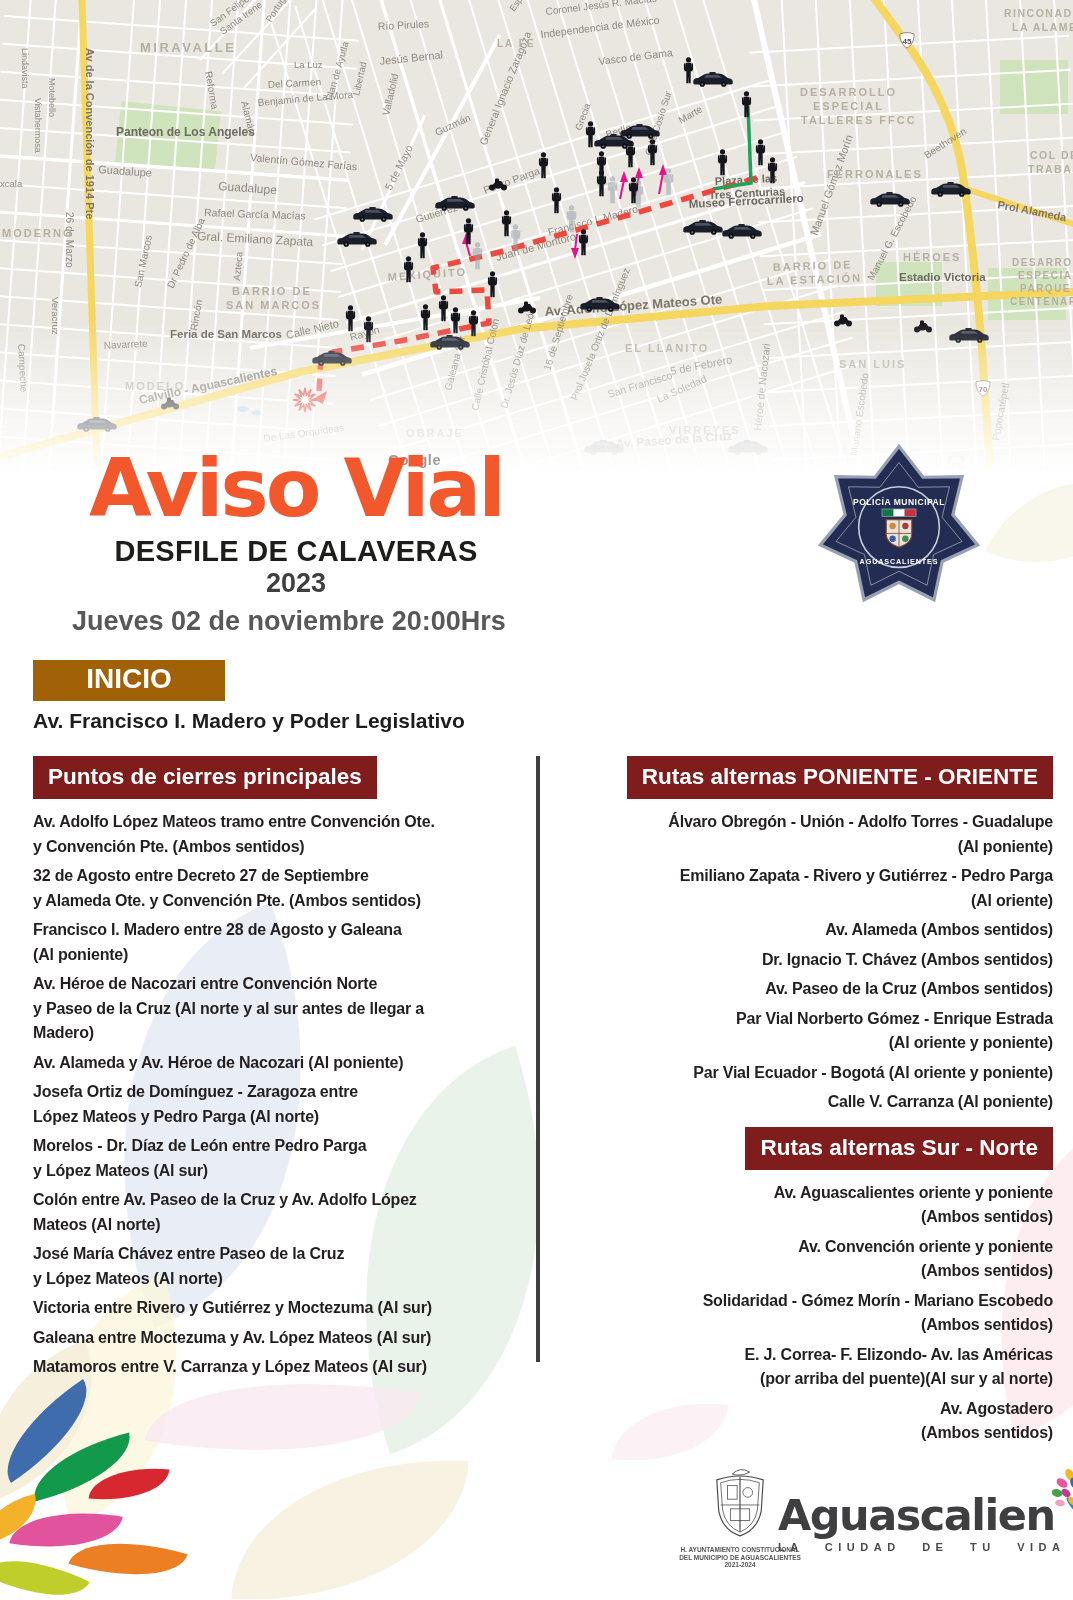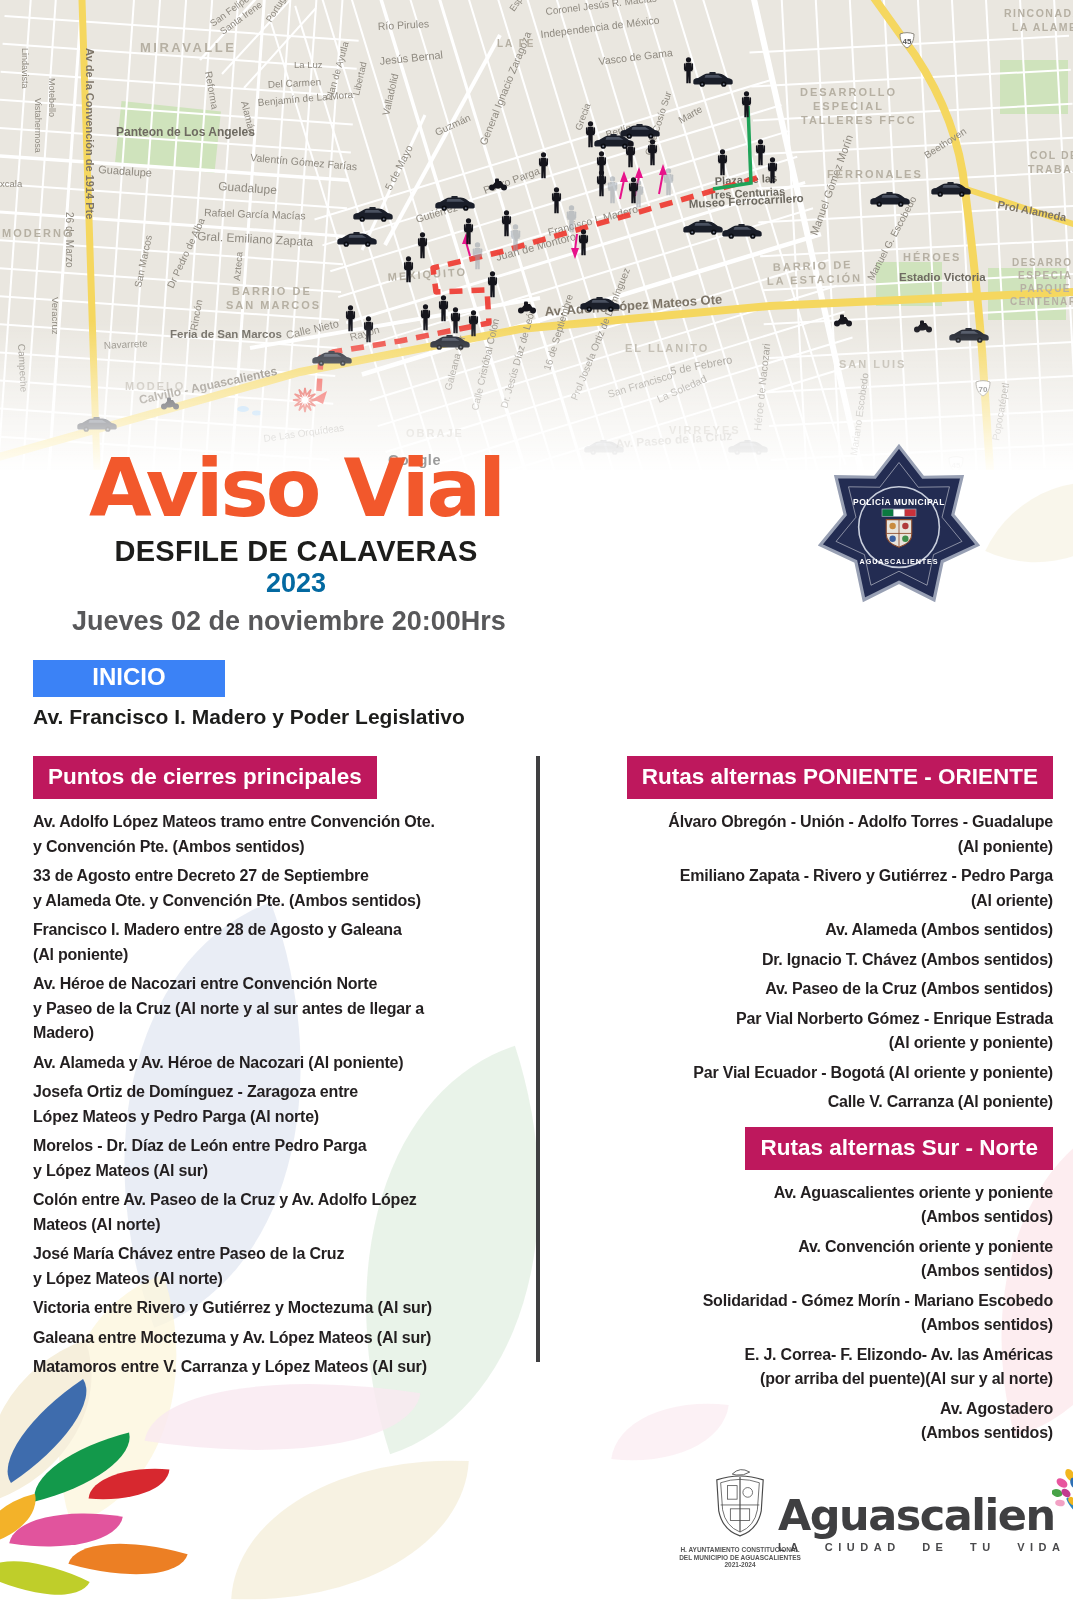--- a/index.html
+++ b/index.html
@@ -11,32 +11,32 @@
   .map-fade{position:absolute;left:0;top:320px;width:1073px;height:150px;
             background:linear-gradient(180deg,rgba(255,255,255,0) 0%,rgba(255,255,255,.55) 55%,rgba(255,255,255,.96) 100%);}
   .gwm{position:absolute;left:388px;top:452px;color:#9b9b9b;font-size:14.5px;font-weight:bold;letter-spacing:.5px;z-index:1;}
   
   .leaf{position:absolute;border-radius:100% 0 100% 0;z-index:1;}
   
   .titleblock{position:absolute;left:72px;top:448px;width:448px;z-index:3;text-align:center;}
   .title{font-family:"DejaVu Sans",sans-serif;font-weight:bold;font-size:81px;line-height:1;
          color:#F2582C;letter-spacing:-3px;white-space:nowrap;}
   .subtitle{margin-top:6px;font-size:29px;font-weight:800;color:#1D1D1B;letter-spacing:.3px;}
-  .year{font-size:27px;font-weight:800;color:#0369a1;}
+  .year{font-size:27px;font-weight:800;color:#404040;}
   .datetime{margin-top:7px;font-size:27px;font-weight:bold;color:#58585A;text-align:left;white-space:nowrap;}
   
   .badge{position:absolute;left:814px;top:440px;z-index:3;}
   
   .inicio{position:absolute;left:33px;top:660px;z-index:3;}
-  .inicio-box{display:inline-block;background:#3b82f6;color:#fff;font-weight:800;font-size:24px;
+  .inicio-box{display:inline-block;background:#a16207;color:#fff;font-weight:800;font-size:28px;
               padding:3px 40px 6px 40px;min-width:112px;text-align:center;}
   .inicio-loc{margin-top:8px;font-size:21px;font-weight:bold;color:#1D1D1B;}
   
   .columns{position:absolute;left:0;top:756px;width:1073px;z-index:3;}
-  .colhdr{display:inline-block;background:#be185d;color:#fff;font-weight:800;font-size:22.5px;
+  .colhdr{display:inline-block;background:#7f1d1d;color:#fff;font-weight:800;font-size:22.5px;
           padding:8px 15px 9px 15px;margin-bottom:11px;}
   .col-left{position:absolute;left:33px;top:0;width:516px;}
   .col-right{position:absolute;left:583px;top:0;width:470px;text-align:right;}
   .divider{position:absolute;left:536px;top:0;width:4px;height:606px;background:#3F3F41;}
   .item{margin:0 0 5px 0;font-size:16px;line-height:24.5px;font-weight:bold;color:#231F20;
         white-space:pre-line;letter-spacing:-.2px;}
   .hdr2{margin-top:7px;}
   
   .footer{position:absolute;left:0;top:1455px;width:1073px;z-index:3;}
   .crest{position:absolute;left:660px;top:13px;width:160px;text-align:center;}
@@ -445,21 +445,21 @@
   <div class="inicio">
     <div class="inicio-box">INICIO</div>
     <div class="inicio-loc">Av. Francisco I. Madero y Poder Legislativo</div>
   </div>
 
   <div class="columns">
     <div class="col-left">
       <div class="colhdr">Puntos de cierres principales</div>
       <p class="item">Av. Adolfo López Mateos tramo entre Convención Ote.
 y Convención Pte.  (Ambos sentidos)</p>
-      <p class="item">33 de Agosto entre Decreto 27 de Septiembre
+      <p class="item">32 de Agosto entre Decreto 27 de Septiembre
 y Alameda Ote. y Convención Pte.  (Ambos sentidos)</p>
       <p class="item">Francisco I. Madero entre 28 de Agosto y Galeana
 (Al poniente)</p>
       <p class="item">Av. Héroe de Nacozari entre Convención Norte
 y Paseo de la Cruz (Al norte y al sur antes de llegar a
 Madero)</p>
       <p class="item">Av. Alameda y Av. Héroe de Nacozari (Al poniente)</p>
       <p class="item">Josefa Ortiz de Domínguez - Zaragoza entre
 López Mateos y Pedro Parga (Al norte)</p>
       <p class="item">Morelos - Dr. Díaz de León entre Pedro Parga

